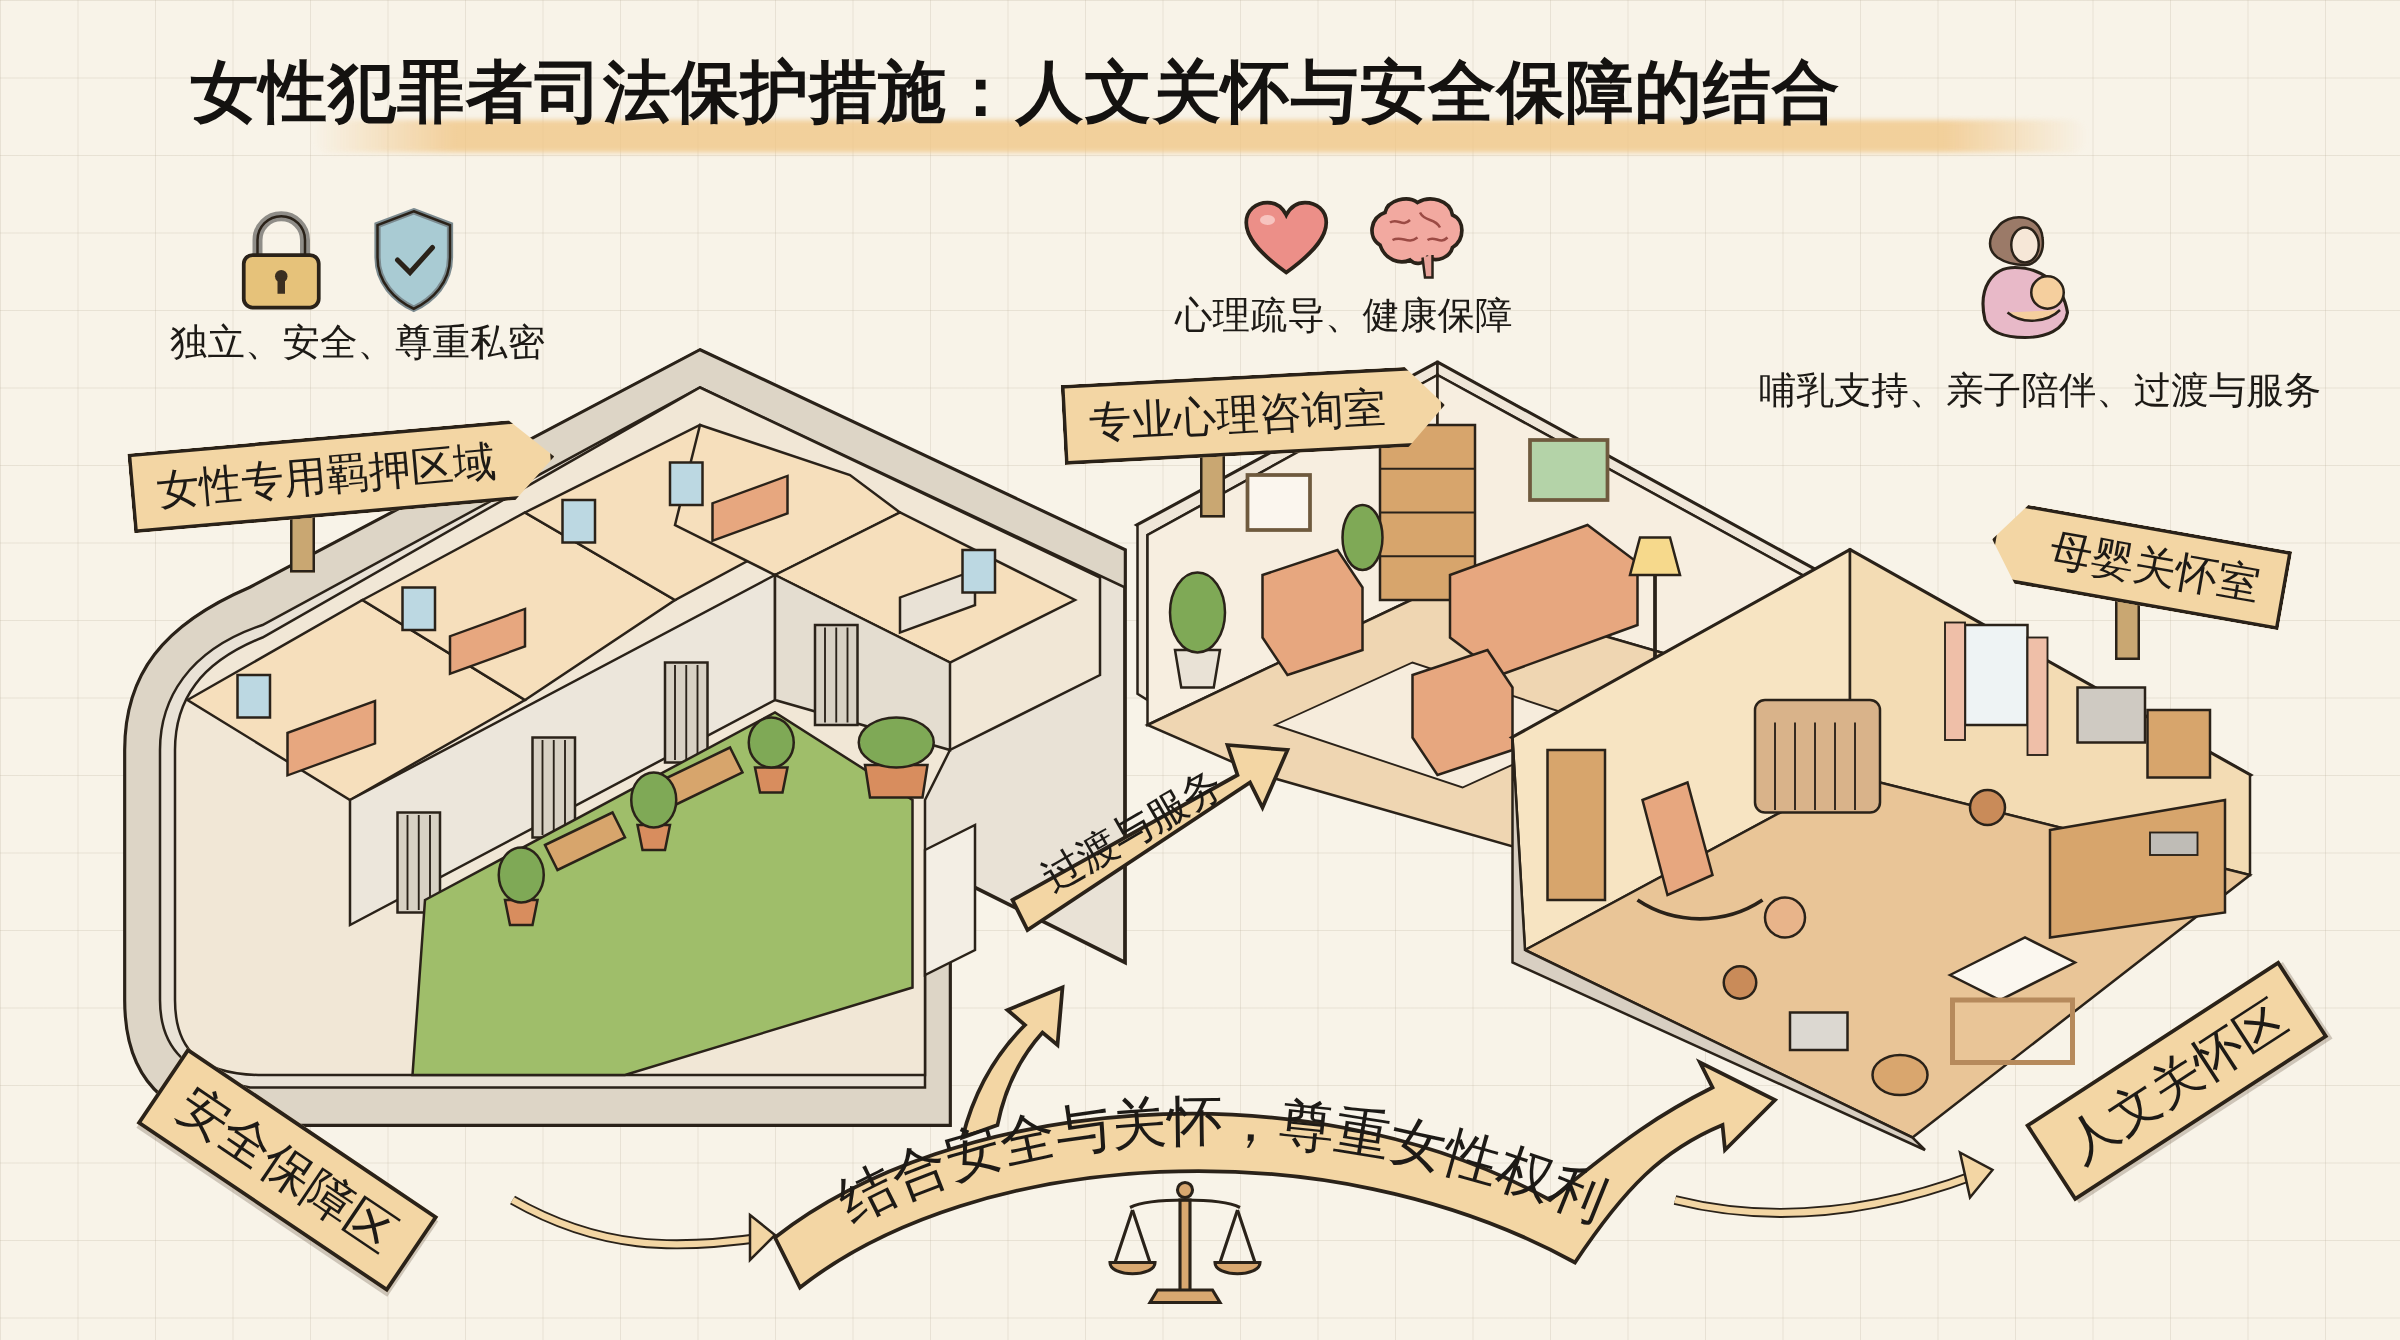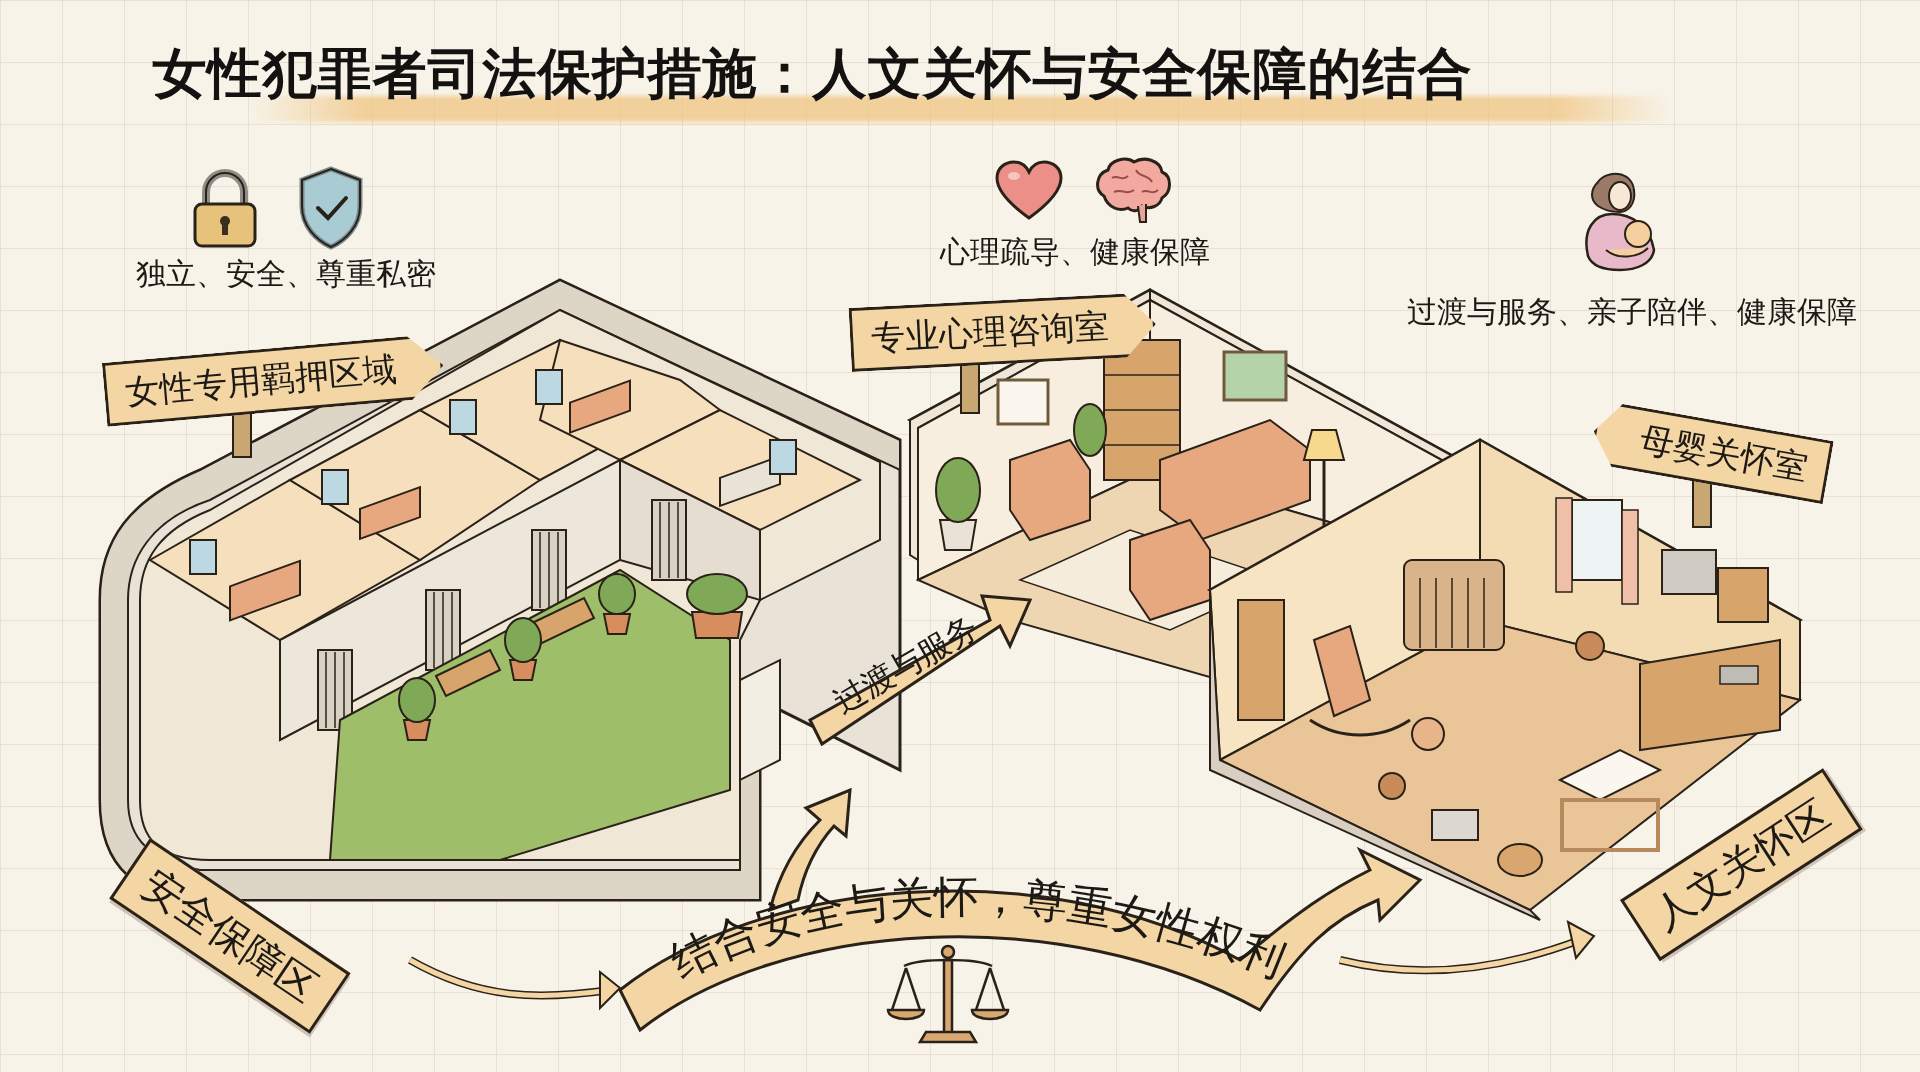--- a/index.html
+++ b/index.html
@@ -76,21 +76,21 @@
 
 <div class="abs" style="left:1576px;top:170px;">
   <svg width="92" height="104" viewBox="0 0 92 104">
     <path d="M22 12 C30 0 56 0 58 20 C60 34 52 42 44 42 C36 42 28 40 22 36 C14 30 14 20 22 12 Z" fill="#9b7a68" stroke="#2a2219" stroke-width="2"></path>
     <ellipse cx="44" cy="26" rx="11" ry="14" fill="#f6e7d7" stroke="#2a2219" stroke-width="2"></ellipse>
     <path d="M12 86 C6 60 18 44 36 44 C56 44 74 56 78 80 C76 94 60 100 44 100 C28 100 16 96 12 86 Z" fill="#e8b9c8" stroke="#2a2219" stroke-width="2.5"></path>
     <circle cx="62" cy="64" r="13" fill="#f5cf9e" stroke="#2a2219" stroke-width="2"></circle>
     <path d="M30 80 C42 90 62 88 72 78" fill="#f5cf9e" stroke="#2a2219" stroke-width="2"></path>
   </svg>
 </div>
-<div class="abs caption" style="left:1407px;top:292px;">过渡与服务、亲子陪伴、健康保障</div>
+<div class="abs caption" style="left:1407px;top:292px;">哺乳支持、亲子陪伴、过渡与服务</div>
 
 <div class="abs scene" style="left:0;top:0;">
 <svg width="1920" height="1072" viewBox="0 0 1920 1072">
 
   <g>
 
     <path d="M560 280 L900 440 L900 770 L760 700 L760 900 L210 900 C130 900 100 860 100 800 L100 600 C100 540 130 500 200 470 Z" fill="#e9e2d6" stroke="#2a2219" stroke-width="3"></path>
 
     <path d="M560 280 L900 440 L900 470 L560 310 L210 500 C150 520 128 560 128 600 L128 800 C128 840 150 860 200 870 L740 870 L740 700 L760 700 L760 900 L210 900 C130 900 100 860 100 800 L100 600 C100 540 130 500 200 470 Z" fill="#ddd5c6" stroke="#2a2219" stroke-width="2"></path>
 

